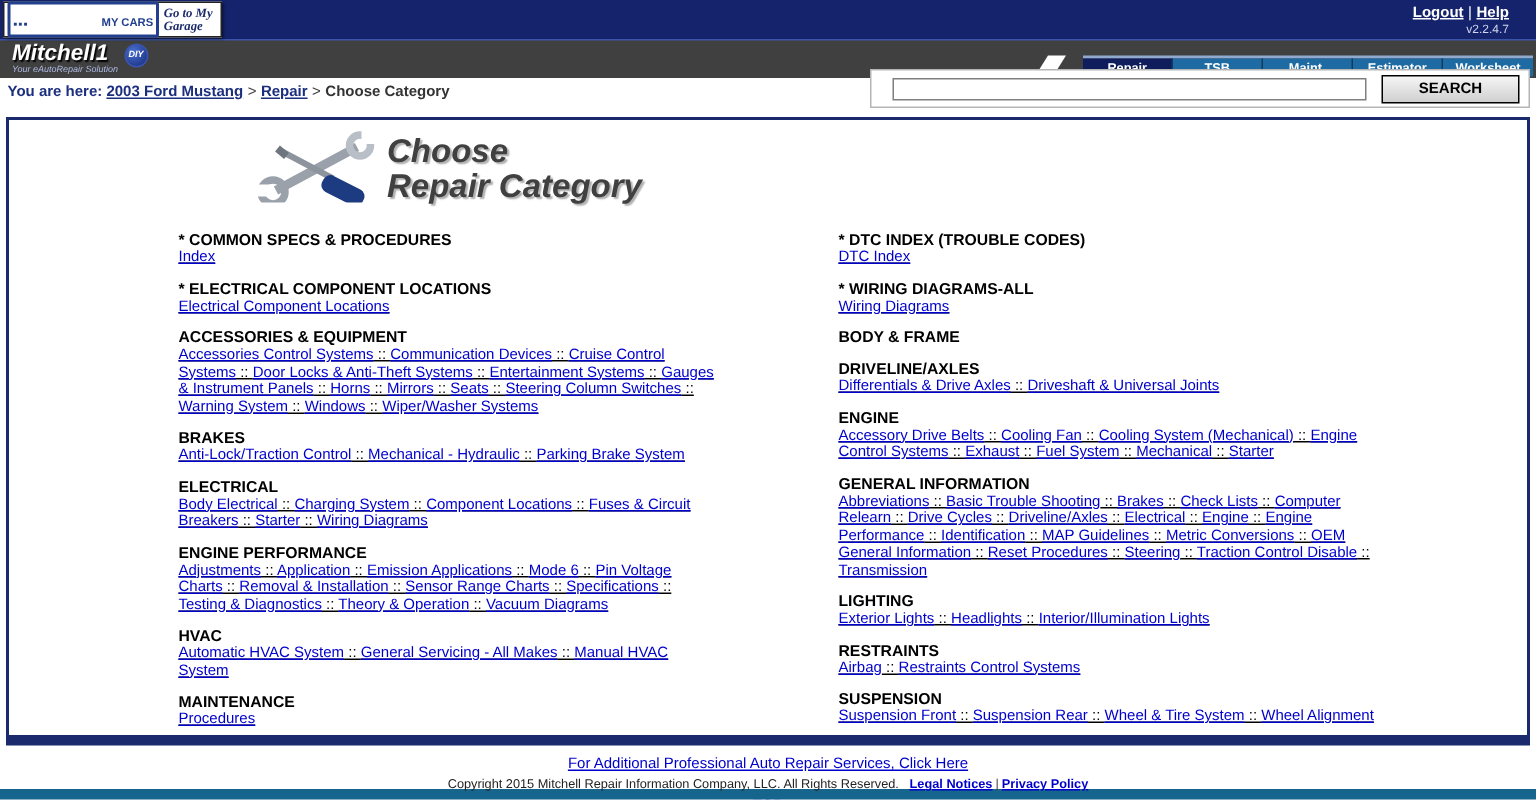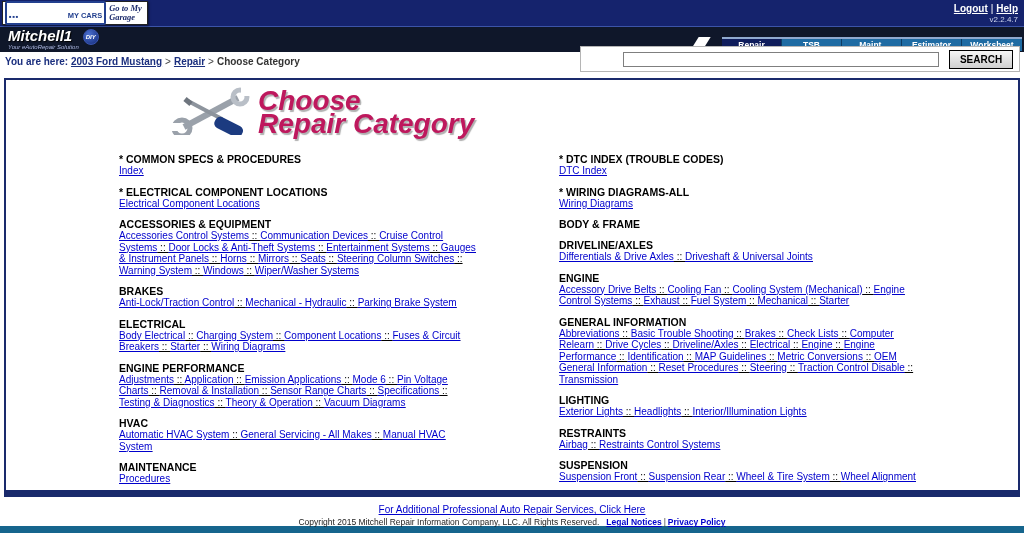--- a/index.html
+++ b/index.html
@@ -9,28 +9,28 @@
   
   .topbar { height:26px; background:#15236d; position:relative; z-index:2; }
   .mycars-btn { position:absolute; left:2px; top:1px; height:24px; background:#fff;
     border:1px solid #222; display:flex; align-items:center; padding:1px 2px;
     box-shadow:1px 1px 2px rgba(0,0,0,.5); cursor:pointer; }
   .plate { border:2px solid #23408f; border-radius:2px; padding:1px 2px; text-align:center; }
   .plate-top { font-size:4px; color:#23408f; letter-spacing:1px; line-height:4px; }
   .plate-text { font-size:7.5px; font-weight:bold; color:#23408f; line-height:8px;padding-left:44px; }
   .garage-label { font-style:italic; font-weight:bold; color:#1b2a6b; font-size:8.5px;
     line-height:9px; padding:0 3px; }
-  .top-right { position:absolute; right:6px; top:3px; text-align:right; }
+  .top-right { position:absolute; right:18px; top:3px; text-align:right; }
   .top-links { font-size:10px; }
   .top-links a { color:#fff; font-weight:bold; text-decoration:underline; cursor:pointer; }
   .top-links .tdiv { color:#fff; padding:0 3px; }
   .version { color:#cfd6ee; font-size:8px; margin-top:1px; }
 
   
-  .brandbar { height:26px; background:#0f172a; border-top:1px solid #3c54a8; position:relative; z-index:1; }
+  .brandbar { height:26px; background:#404040; border-top:1px solid #3c54a8; position:relative; z-index:1; }
   .logo-wrap { position:absolute; left:8px; top:1px; display:flex; align-items:flex-start; }
   .logo-text { color:#fff; font-weight:bold; font-style:italic; font-size:15px; line-height:16px;
     text-shadow:1px 1px 1px #000; }
   .tagline { color:#aeb9e2; font-size:6px; font-style:italic; line-height:7px; }
   .diy-badge { width:16px; height:16px; border-radius:50%; margin-left:4px; margin-top:1px;
     background:radial-gradient(circle at 35% 30%, #4a6fd0, #132a7a); color:#fff; font-size:6px;
     font-weight:bold; font-style:italic; display:flex; align-items:center; justify-content:center;
     border:1px solid #3a55b0; }
   .diagonal-accent { position:absolute; right:318px; bottom:0; width:12px; height:15px;
     background:#fff; transform:skewX(-32deg); }
@@ -47,30 +47,30 @@
   .breadcrumb { position:absolute; left:5px; top:4px; font-size:10px; color:#1b2f7e; }
   .bc-prefix { font-weight:bold; }
   .breadcrumb a { color:#1b2f7e; font-weight:bold; text-decoration:underline; cursor:pointer; }
   .bc-sep { color:#444; padding:0 3px; }
   .bc-current { font-weight:bold; color:#333; }
   .search-panel { position:absolute; right:4px; top:-6px; width:440px; height:26px;
     background:#fff; border:1px solid #b5b5b5; display:flex; align-items:center;
     justify-content:flex-end; padding:0 6px; }
   .search-input { width:316px; height:15px; border:1px solid #7f7f7f; font-size:10px;
     margin-right:10px; padding:0 2px; }
-  .search-btn { width:64px; height:19px; border:1px solid #000;
+  .search-btn { width:92px; height:19px; border:1px solid #000;
     background:linear-gradient(#f6f6f6,#cfcfcf); font-size:10px; font-weight:bold;
     font-family:"Liberation Sans",sans-serif; cursor:pointer; }
 
   
   .main { margin:0 4px; height:419px; border:2px solid #1a2a6c; border-bottom:7px solid #1a2a6c;
     background:#fff; overflow:hidden; }
   .page-head { display:flex; align-items:flex-start; margin:7px 0 14px 166px; }
-  .page-title { font-style:italic; font-weight:bold; font-size:28px; line-height:23px;
-    color:#be185d; text-shadow:1.5px 1.5px 1px #b0b0b0; margin-left:8px; margin-top:2px; }
+  .page-title { font-style:italic; font-weight:bold; font-size:22px; line-height:23px;
+    color:#404040; text-shadow:1.5px 1.5px 1px #b0b0b0; margin-left:8px; margin-top:2px; }
   .cols { display:flex; padding-left:103px; }
   .col { width:368px; }
   .col + .col { margin-left:72px; }
   .section { margin-bottom:9px;margin-left:10px; }
   .sec-title { font-size:10.5px; font-weight:bold; color:#000; line-height:12px; }
   .sec-links { font-size:10px; line-height:11.5px;text-decoration:underline; }
   .cat-link { color:#0000cc; text-decoration:underline; cursor:pointer; }
   .sep { color:#000; }
 
   

